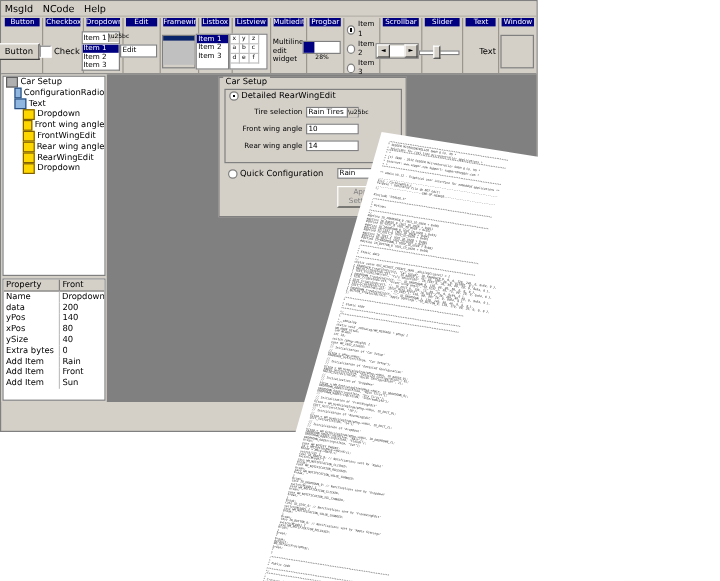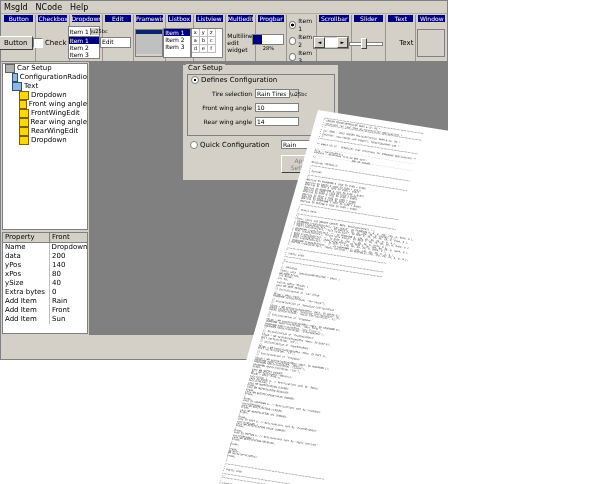--- a/index.html
+++ b/index.html
@@ -354,21 +354,21 @@
       </div>
     </div>
 
     <div class="design-pane">
       <div class="gbox" id="carsetup-group">
         <div class="gbox-title">Car Setup</div>
 
         <div id="detail-panel">
           <div class="radio-line" style="left:3px;top:1px">
             <span class="radio-dot on"></span>
-            <span>Defines Configuration</span>
+            <span>Detailed RearWingEdit</span>
           </div>
 
           <div class="field-row" style="left:2px;top:14px">
             <span class="flabel">Tire selection</span>
             <span class="field-combo">
               <span class="ct">Rain Tires</span>
               <span class="ca">\u25bc</span>
             </span>
           </div>
 

